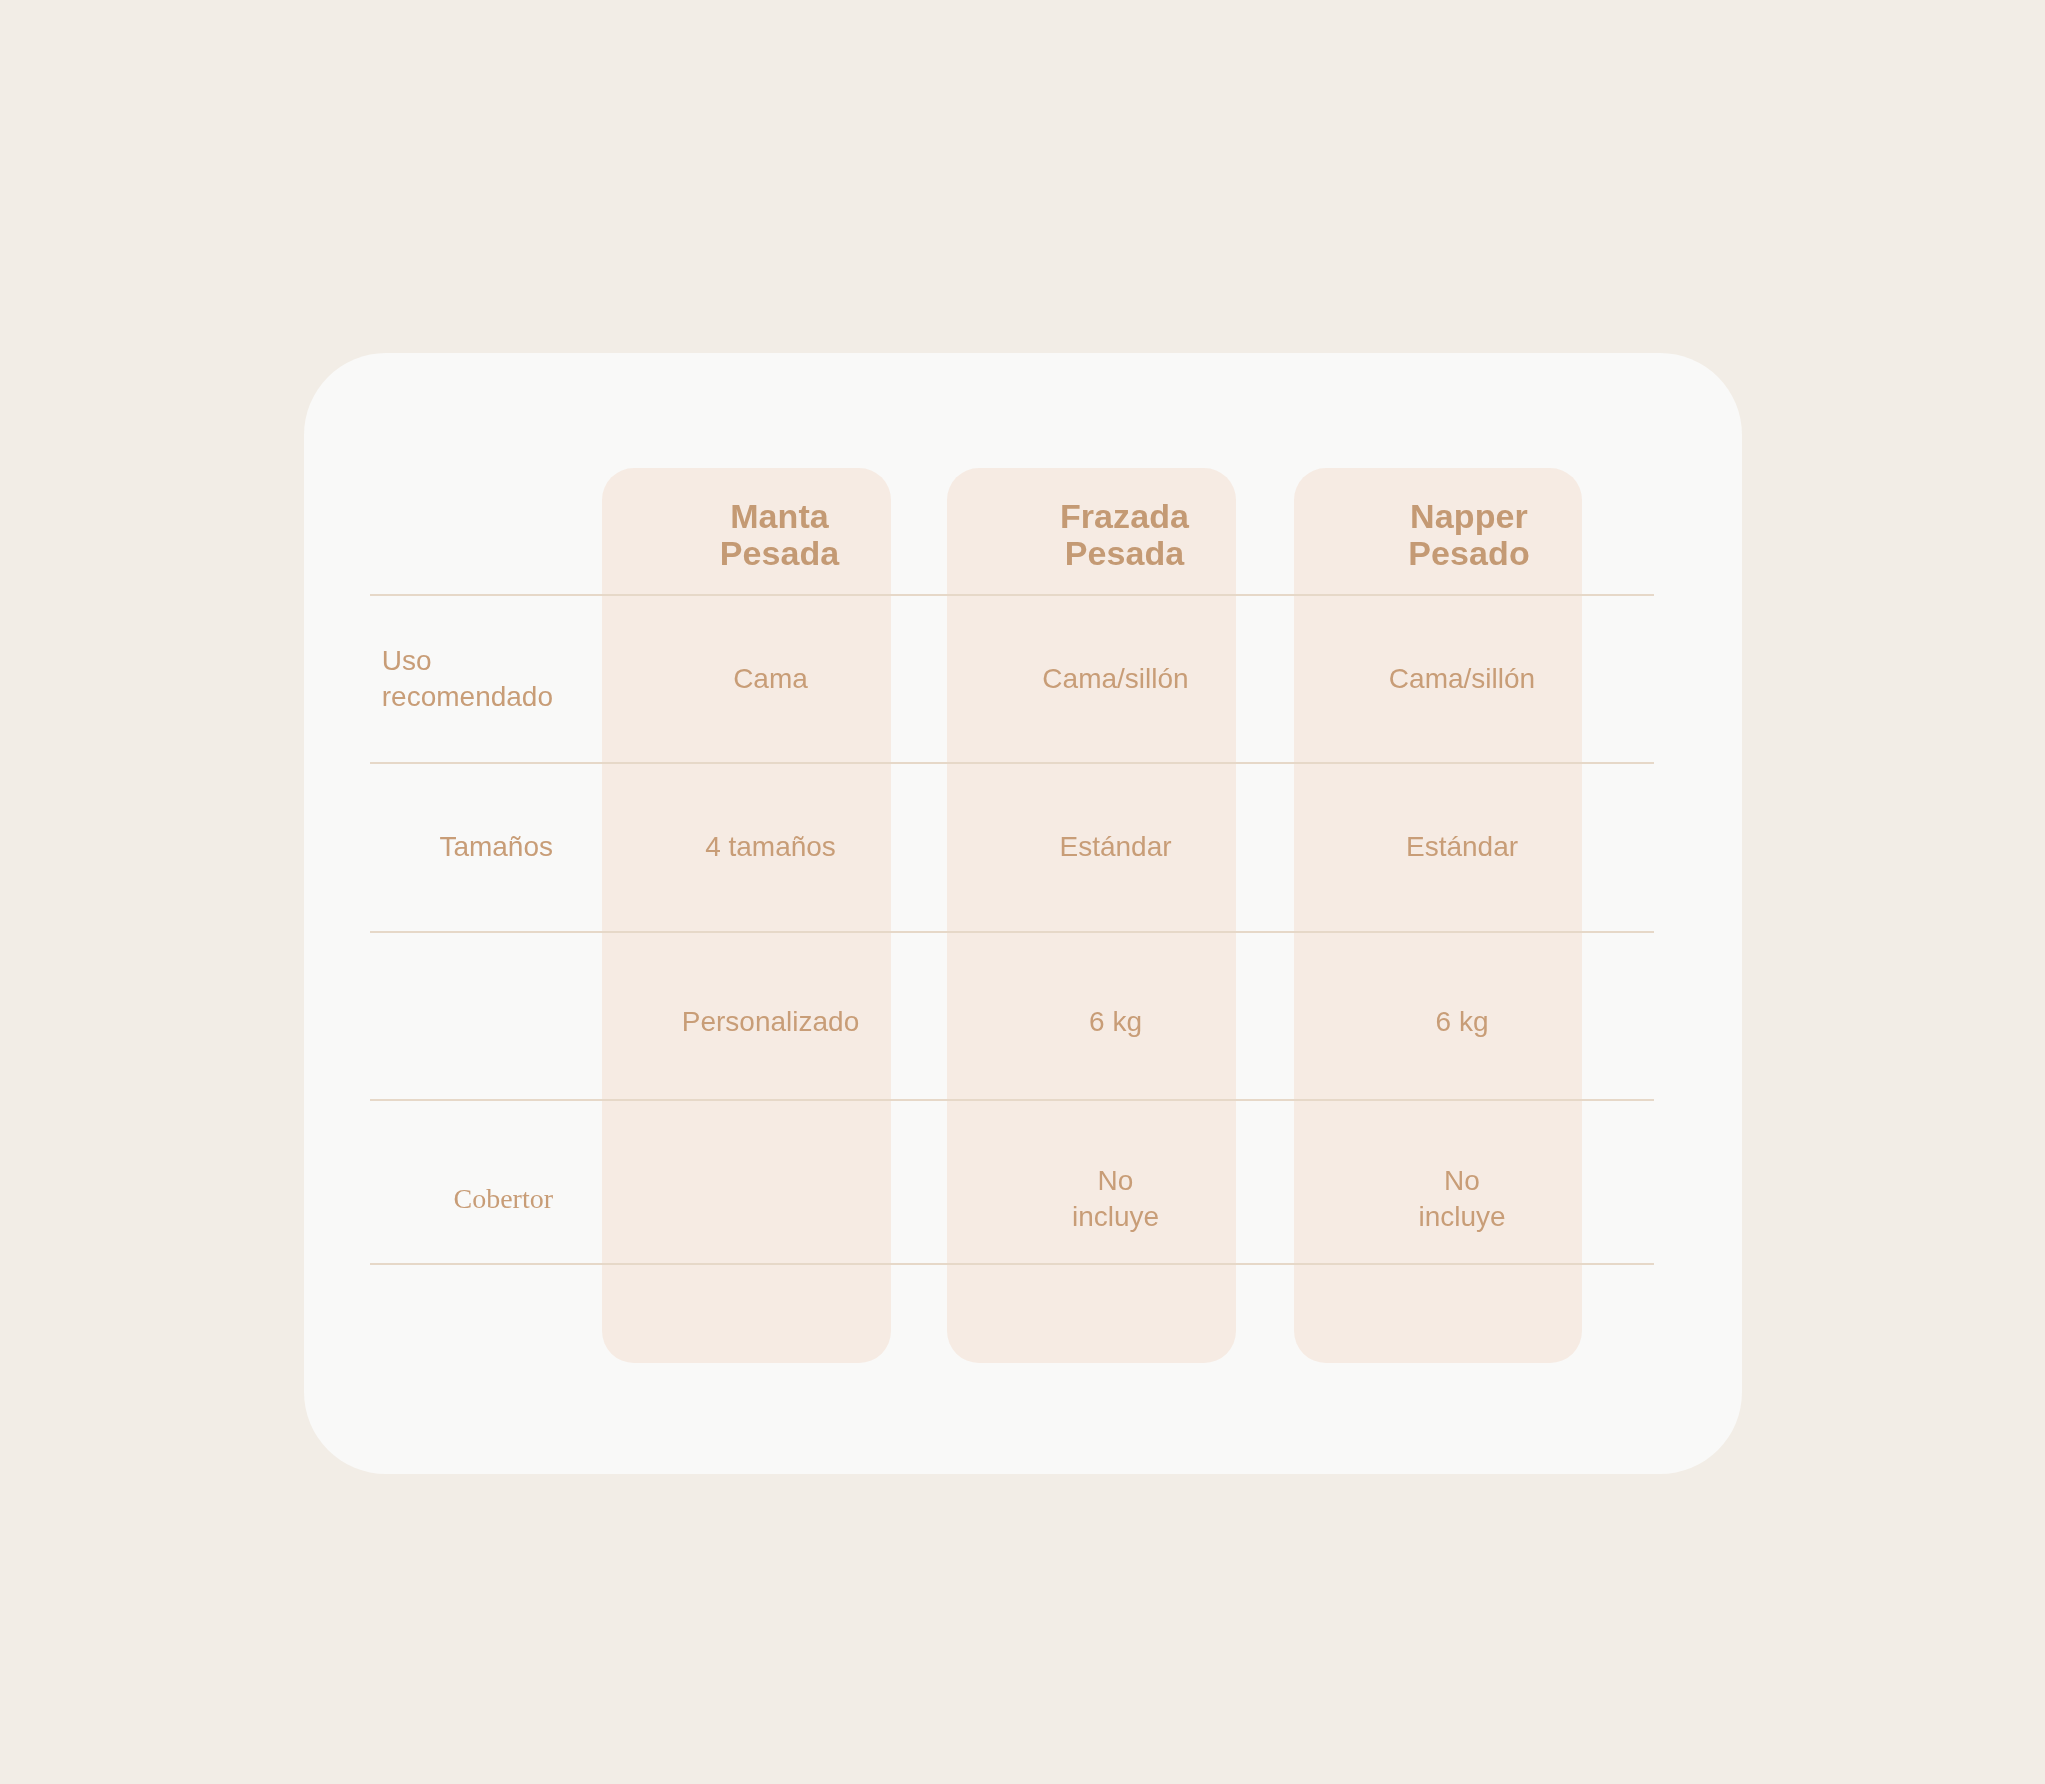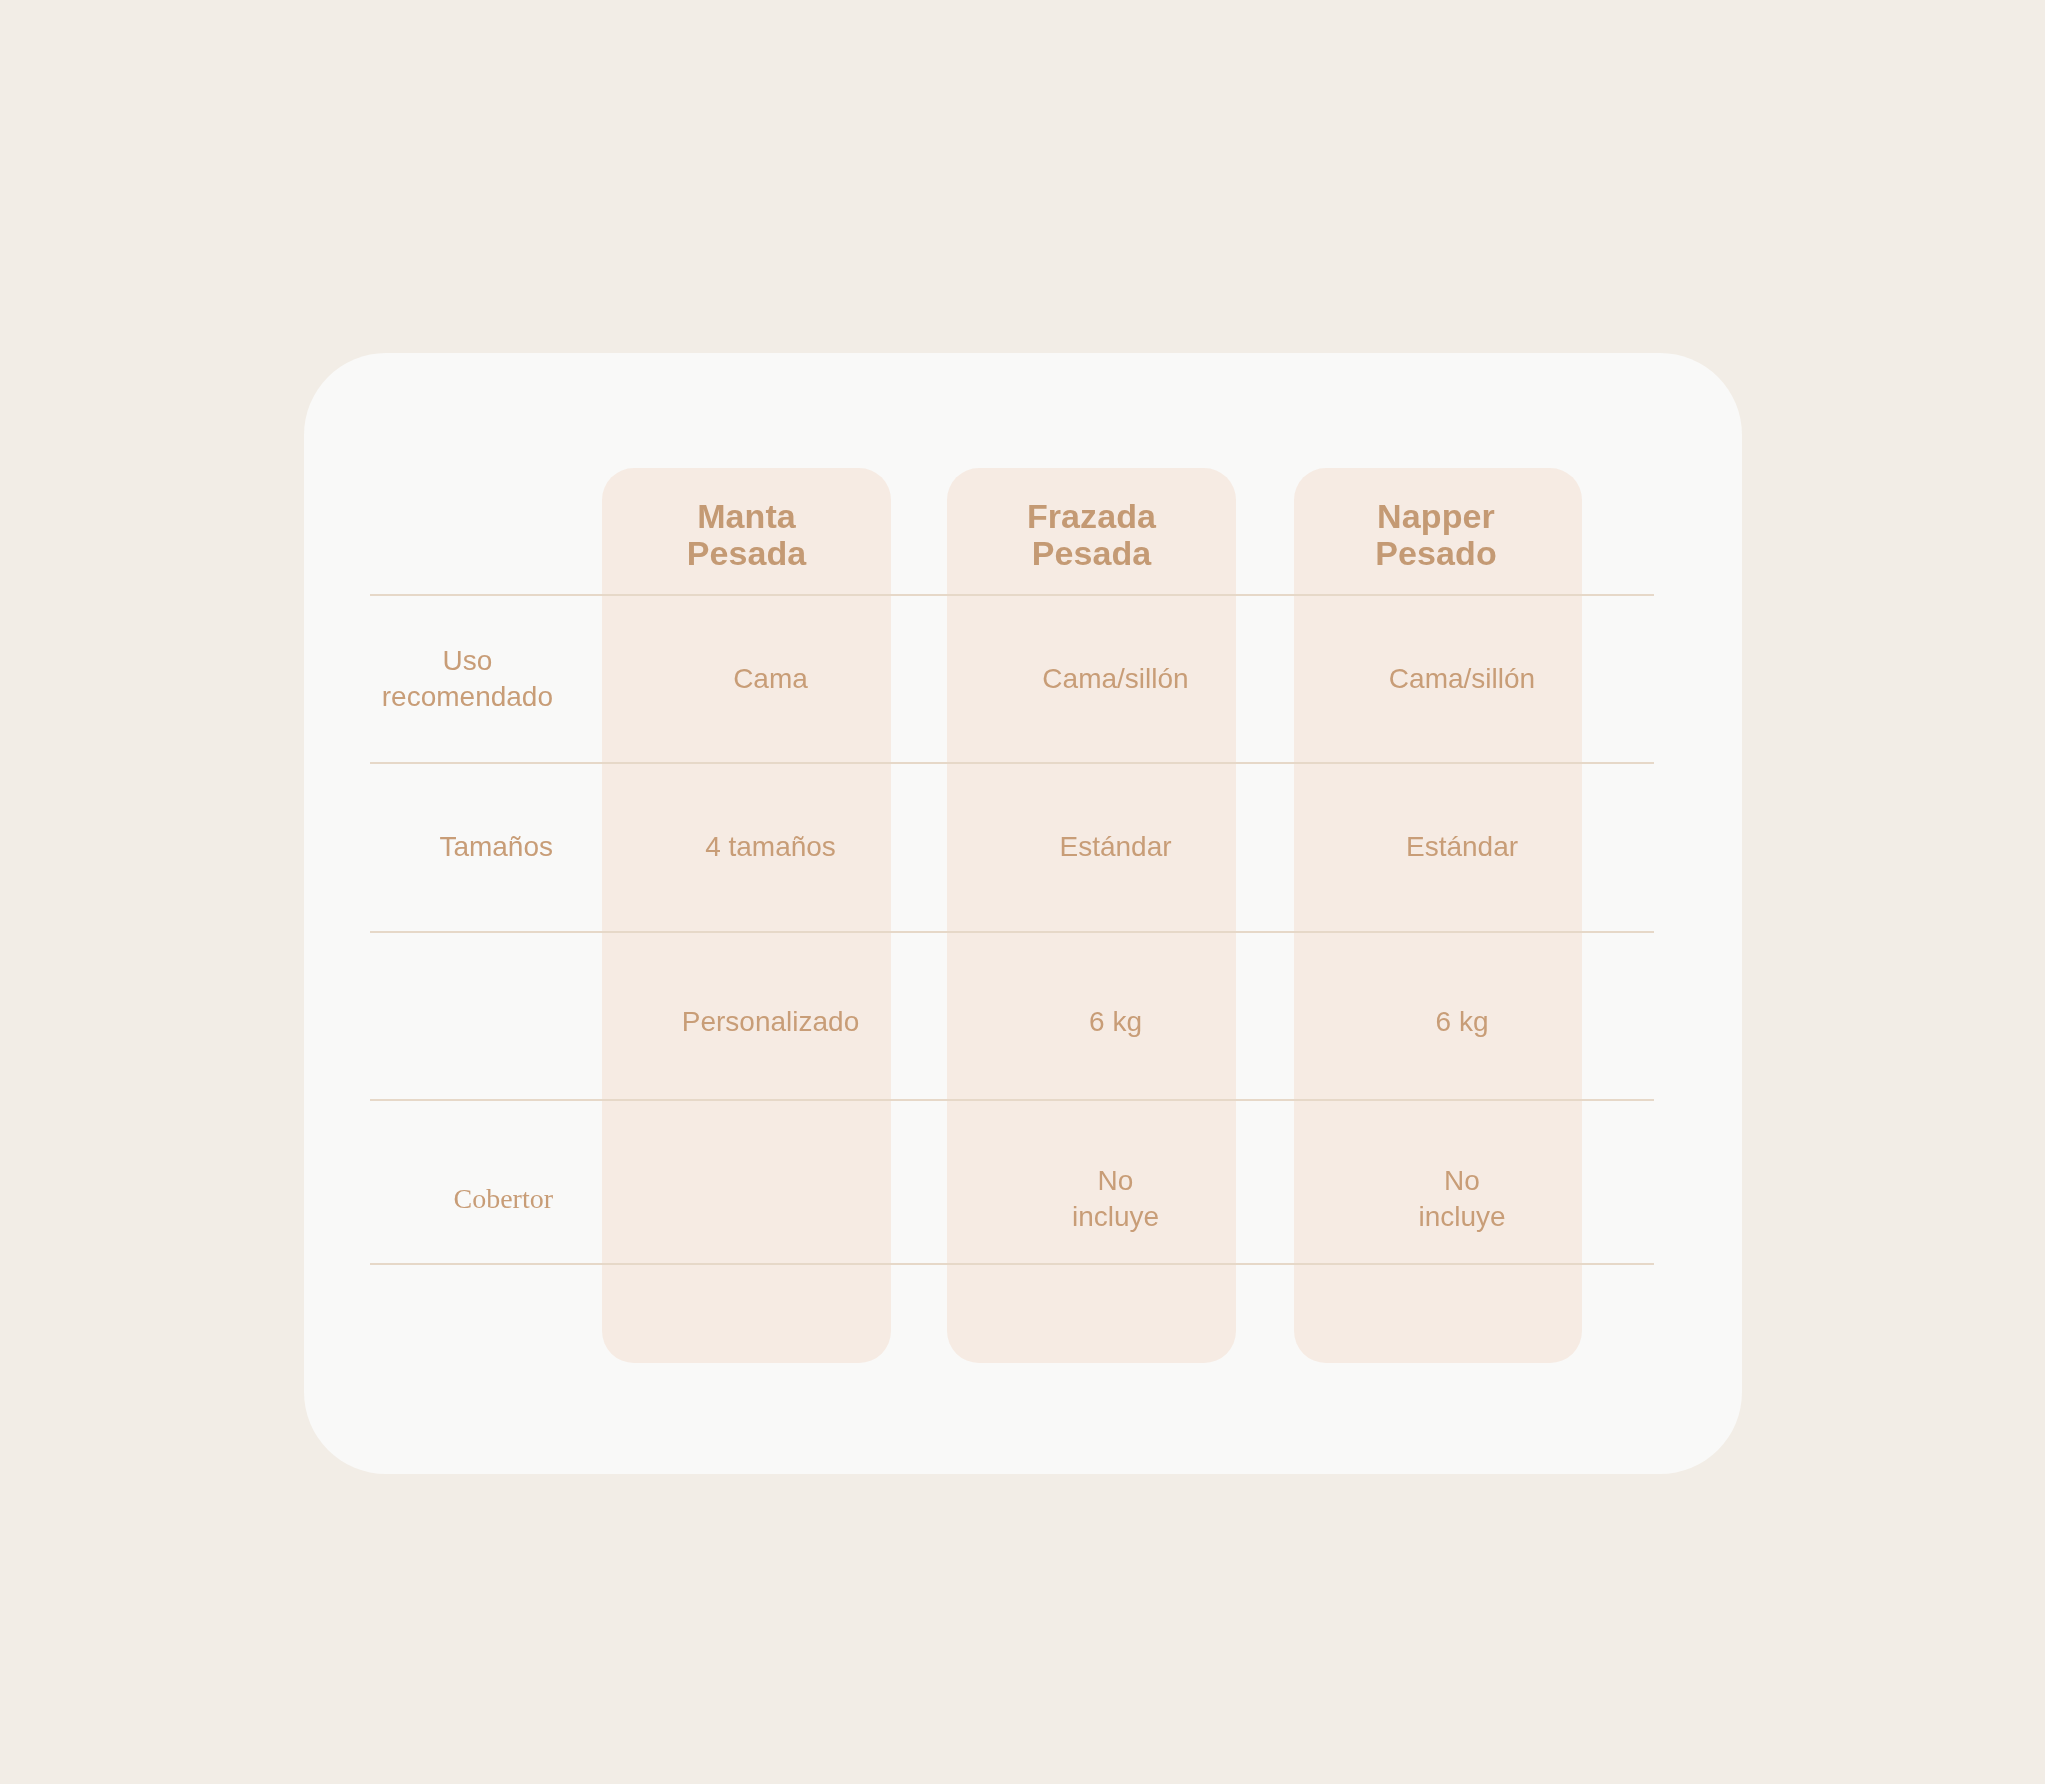--- a/index.html
+++ b/index.html
@@ -69,34 +69,35 @@
     height: 90px;
     display: flex;
     align-items: center;
     justify-content: center;
     text-align: center;
     color: #C49A74;
     font-size: 34px;
     font-weight: bold;
     line-height: 1.08;
     letter-spacing: 0.1px;
+    margin-left: 33px;
   }
   .hcell-1 { left: 602px; width: 289px; }
   .hcell-2 { left: 947px; width: 289px; }
   .hcell-3 { left: 1294px; width: 284px; }
 
   
   .rlabel {
     position: absolute;
     left: 263px;
     width: 290px;
     display: flex;
     align-items: center;
     justify-content: flex-end;
-    text-align: center;
+    text-align: left;
     color: #C89D77;
     font-size: 28px;
     line-height: 1.28;
     font-weight: normal;
   }
 
   
   .vcell {
     position: absolute;
     display: flex;

